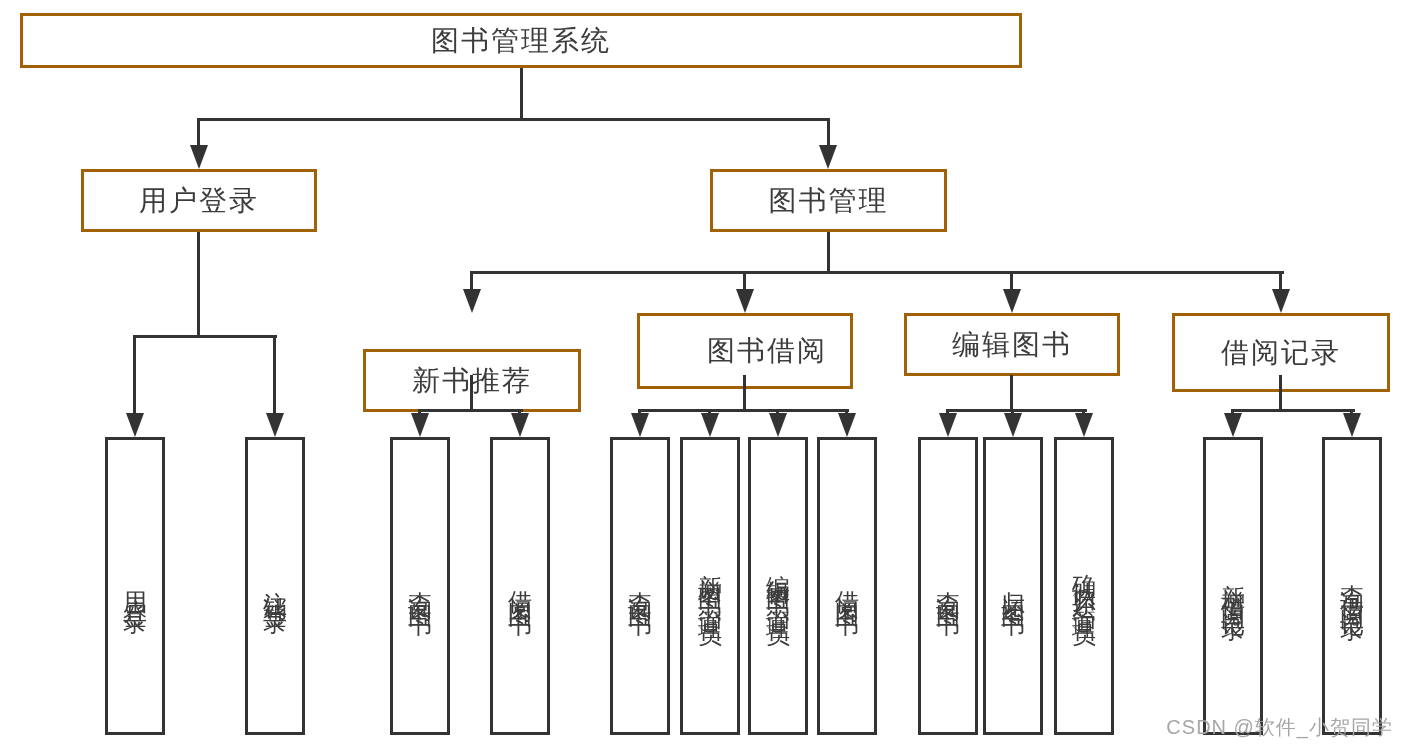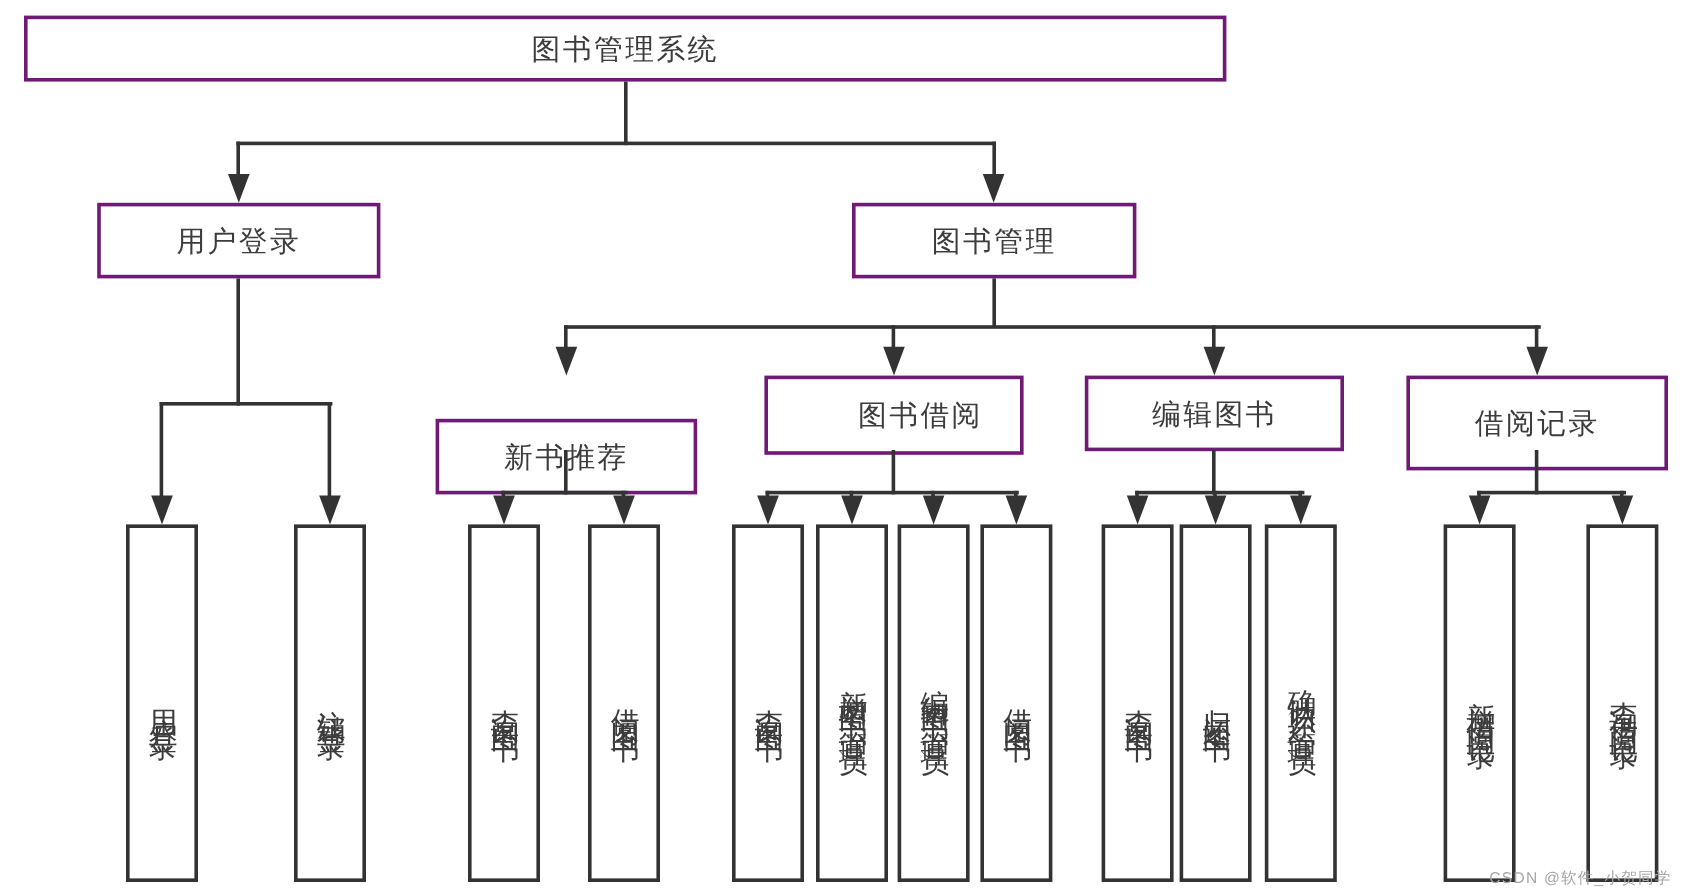--- a/index.html
+++ b/index.html
@@ -1,42 +1,42 @@
 <!DOCTYPE html>
 <html><head>
 <meta charset="utf-8">
 <style>
   html,body{margin:0;padding:0;background:#fff;}
   .canvas{
     position:relative;width:1405px;height:747px;background:#ffffff;
     font-family:"Liberation Sans",sans-serif;overflow:hidden;
   }
   .hbox{
-    position:absolute;box-sizing:border-box;border:3px solid #701a75;background:#ffffff;
+    position:absolute;box-sizing:border-box;border:3px solid #a16207;background:#ffffff;
     display:flex;align-items:center;justify-content:center;
-    color:#3c3c3c;font-size:24px;letter-spacing:2px;white-space:nowrap;
+    color:#3c3c3c;font-size:28px;letter-spacing:2px;white-space:nowrap;
   }
   .vbox{
     position:absolute;box-sizing:border-box;width:60px;height:298px;
     border:3px solid #333333;background:#ffffff;
     display:flex;align-items:center;justify-content:center;color:#3c3c3c;
   }
   .vtext{
     writing-mode:vertical-rl;text-orientation:mixed;
     font-size:24px;line-height:1;letter-spacing:7px;
   }
   .line{position:absolute;background:#333333;}
   .arrow{
     position:absolute;width:0;height:0;
     border-left:9px solid transparent;border-right:9px solid transparent;
     border-top:24px solid #333333;
   }
   .watermark{
     position:absolute;right:12px;bottom:6px;z-index:5;
-    color:#a6a6a6;font-size:13px;letter-spacing:1px;white-space:nowrap;
+    color:#a6a6a6;font-size:20px;letter-spacing:1px;white-space:nowrap;
   }
 </style>
 </head>
 <body>
 
 <div class="canvas">
 
   <div class="hbox" style="left:20px;top:13px;width:1002px;height:55px;">
     <span>图书管理系统</span>
   </div>
@@ -44,21 +44,21 @@
   <div class="hbox" style="left:81px;top:169px;width:236px;height:63px;">
     <span>用户登录</span>
   </div>
   <div class="hbox" style="left:710px;top:169px;width:237px;height:63px;">
     <span>图书管理</span>
   </div>
 
   <div class="hbox" style="left:363px;top:313px;width:218px;height:63px;margin-top:36px;">
     <span>新书推荐</span>
   </div>
-  <div class="hbox" style="left:637px;top:313px;width:216px;height:66px;padding-left:44px;">
+  <div class="hbox" style="left:637px;top:313px;width:216px;height:76px;padding-left:44px;">
     <span>图书借阅</span>
   </div>
   <div class="hbox" style="left:904px;top:313px;width:216px;height:63px;">
     <span>编辑图书</span>
   </div>
   <div class="hbox" style="left:1172px;top:313px;width:218px;height:79px;">
     <span>借阅记录</span>
   </div>
 
   <div class="vbox" style="left:105px;top:437px;">

